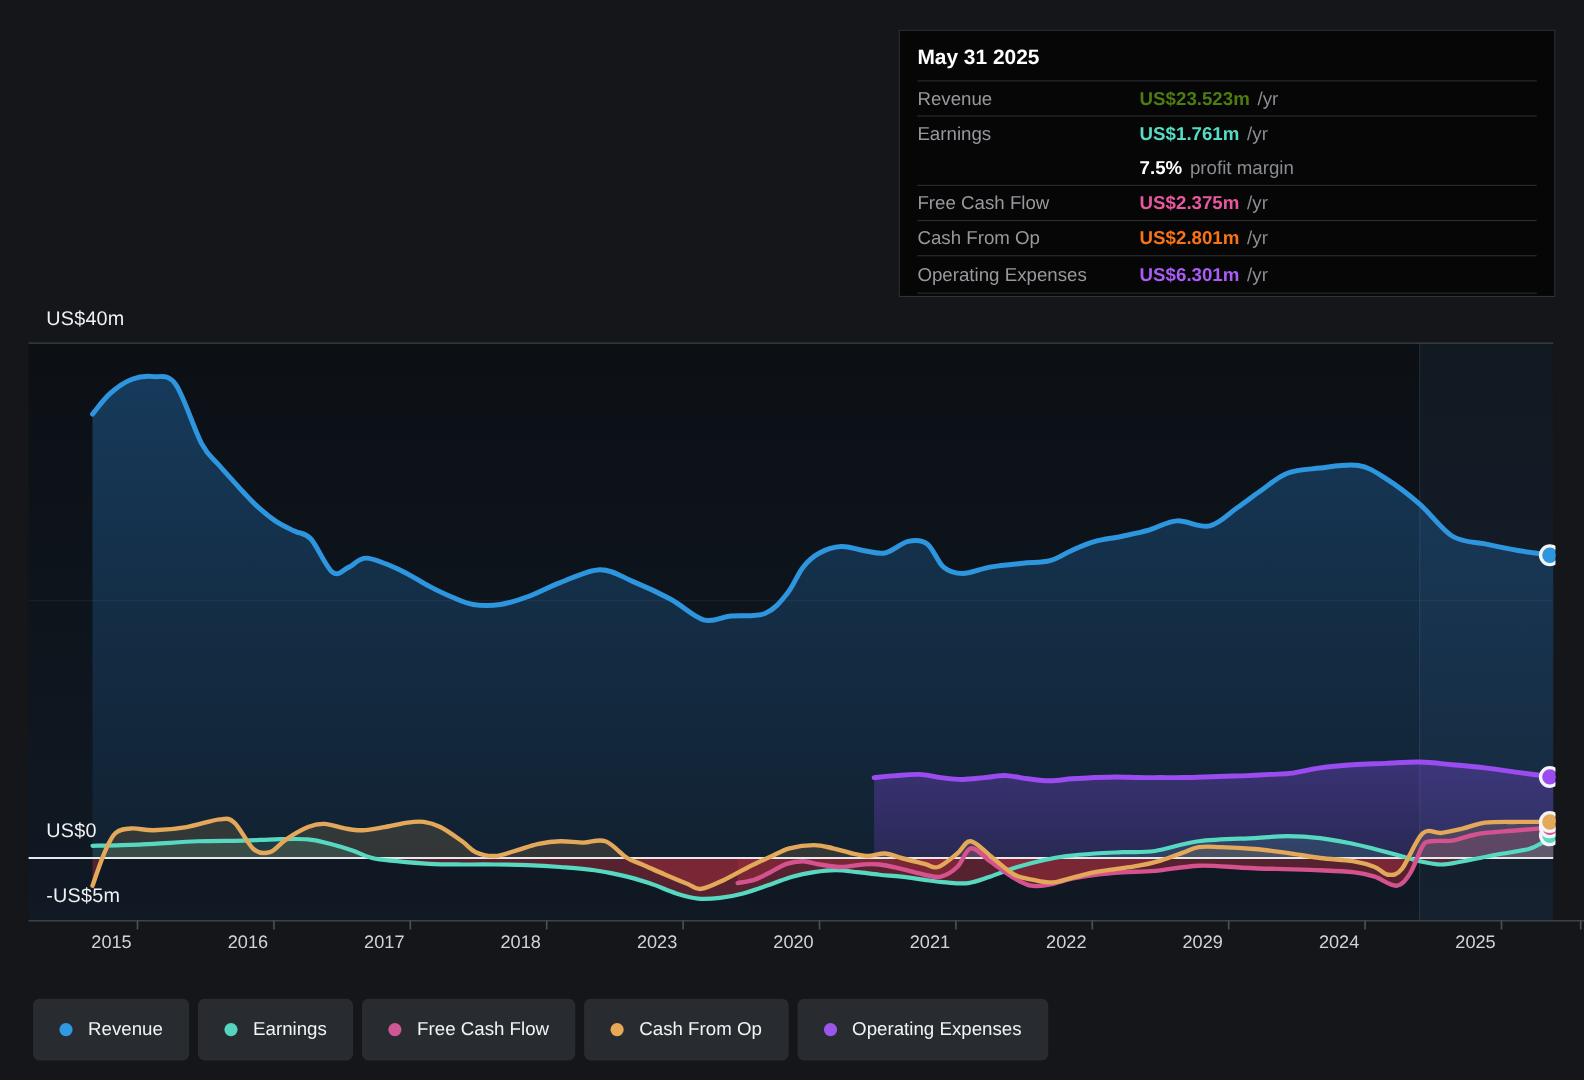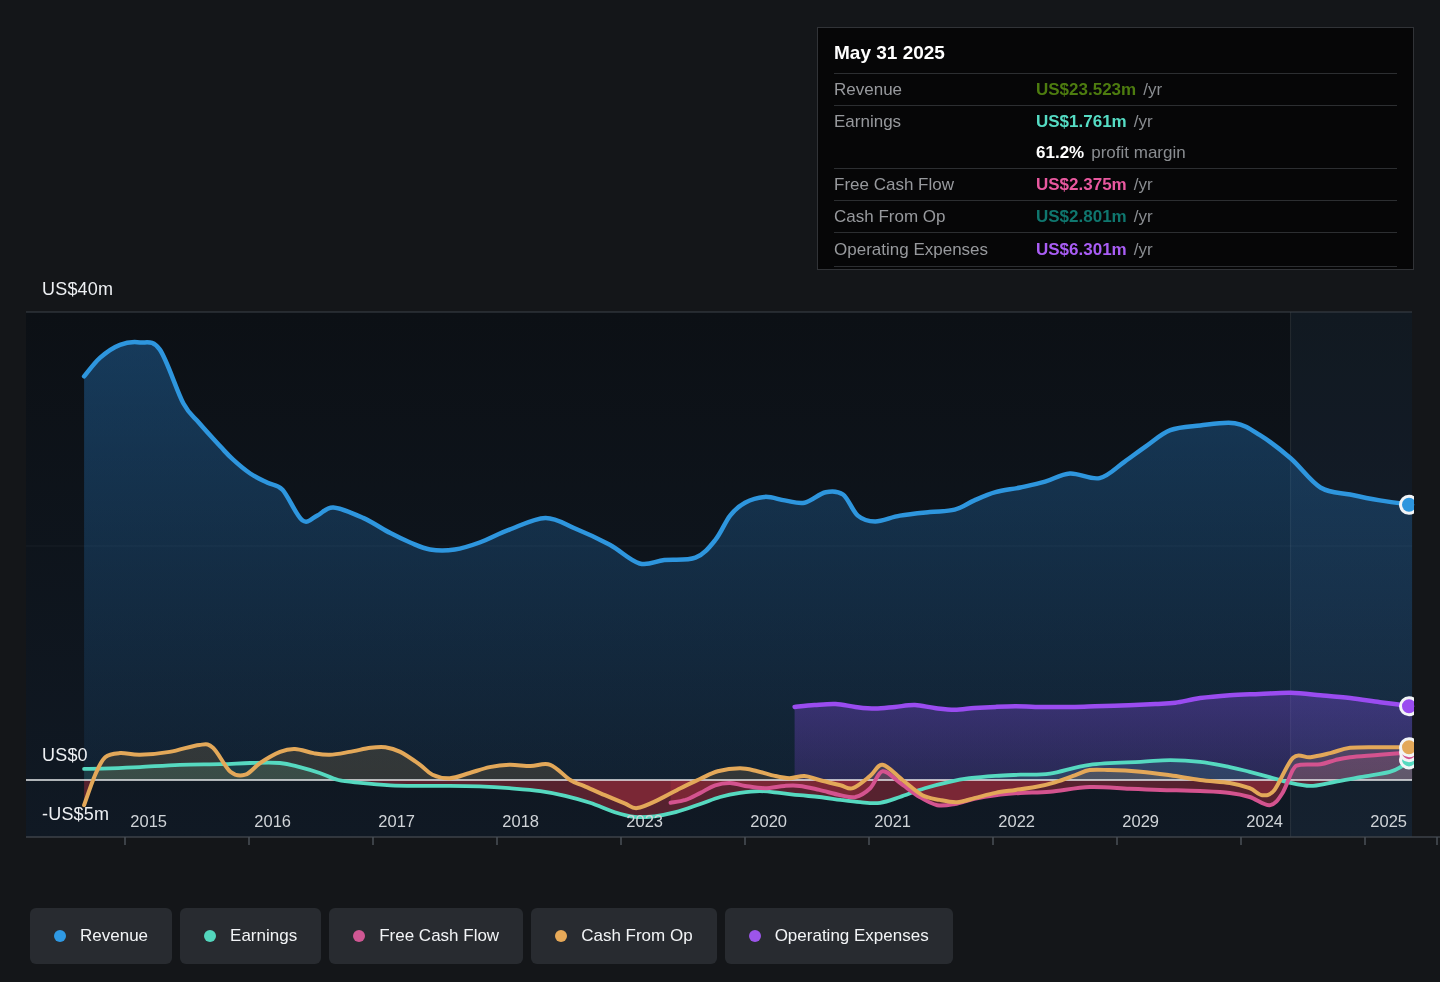--- a/index.html
+++ b/index.html
@@ -5,21 +5,21 @@
   html,body{margin:0;padding:0;background:#141619;width:1440px;height:982px;overflow:hidden;
     font-family:"Liberation Sans",sans-serif;-webkit-font-smoothing:antialiased;}
   #stage{position:relative;width:1440px;height:982px;background:#141619;}
   #plot{position:absolute;left:0;top:0;}
 
   
   .ylabel{position:absolute;left:42px;font-size:18px;font-weight:400;color:#eef0f3;letter-spacing:.2px;}
   .yl-40{top:279px}.yl-0{top:745px}.yl-neg5{top:804px}
 
   
-  .xlabel{position:absolute;top:812px;width:84px;text-align:right;font-size:16.5px;color:#d0d4d8;}
+  .xlabel{position:absolute;top:848px;width:84px;text-align:left;font-size:16.5px;color:#d0d4d8;}
 
   
   .tooltip{position:absolute;left:817px;top:27px;width:597px;box-sizing:border-box;
     background:#060607;border:1px solid #313337;padding:0 16px 2px 16px;}
   .tooltip-title{height:45px;line-height:50px;font-size:19px;font-weight:700;color:#ffffff;
     border-bottom:1px solid #2c2e31;}
   .trow{display:flex;align-items:center;height:31px;font-size:17px;border-top:1px solid #2c2e31;}
   .trow.first,.trow.noline{border-top:none;}
   .trow:last-child{border-bottom:1px solid #2c2e31;height:33px;}
   .trow .lbl{width:202px;color:#97999d;flex:none;}
@@ -132,31 +132,31 @@
       <span class="val" style="color: #4d7c0f;">US$23.523m</span>
       <span class="sfx">/yr</span>
     </div>
     <div class="trow">
       <span class="lbl">Earnings</span>
       <span class="val" style="color: rgb(85, 220, 196);">US$1.761m</span>
       <span class="sfx">/yr</span>
     </div>
     <div class="trow noline">
       <span class="lbl"></span>
-      <span class="val" style="color: rgb(255, 255, 255);">61.2%</span>
+      <span class="val" style="color: rgb(255, 255, 255);">7.5%</span>
       <span class="sfx">profit margin</span>
     </div>
     <div class="trow">
       <span class="lbl">Free Cash Flow</span>
       <span class="val" style="color: rgb(233, 88, 159);">US$2.375m</span>
       <span class="sfx">/yr</span>
     </div>
     <div class="trow">
       <span class="lbl">Cash From Op</span>
-      <span class="val" style="color: #0f766e; text-align: center;">US$2.801m</span>
+      <span class="val" style="color: #f97316; text-align: center;">US$2.801m</span>
       <span class="sfx">/yr</span>
     </div>
     <div class="trow">
       <span class="lbl">Operating Expenses</span>
       <span class="val" style="color: rgb(169, 93, 245);">US$6.301m</span>
       <span class="sfx">/yr</span>
     </div>
   </div>
 
   <div class="legend">

